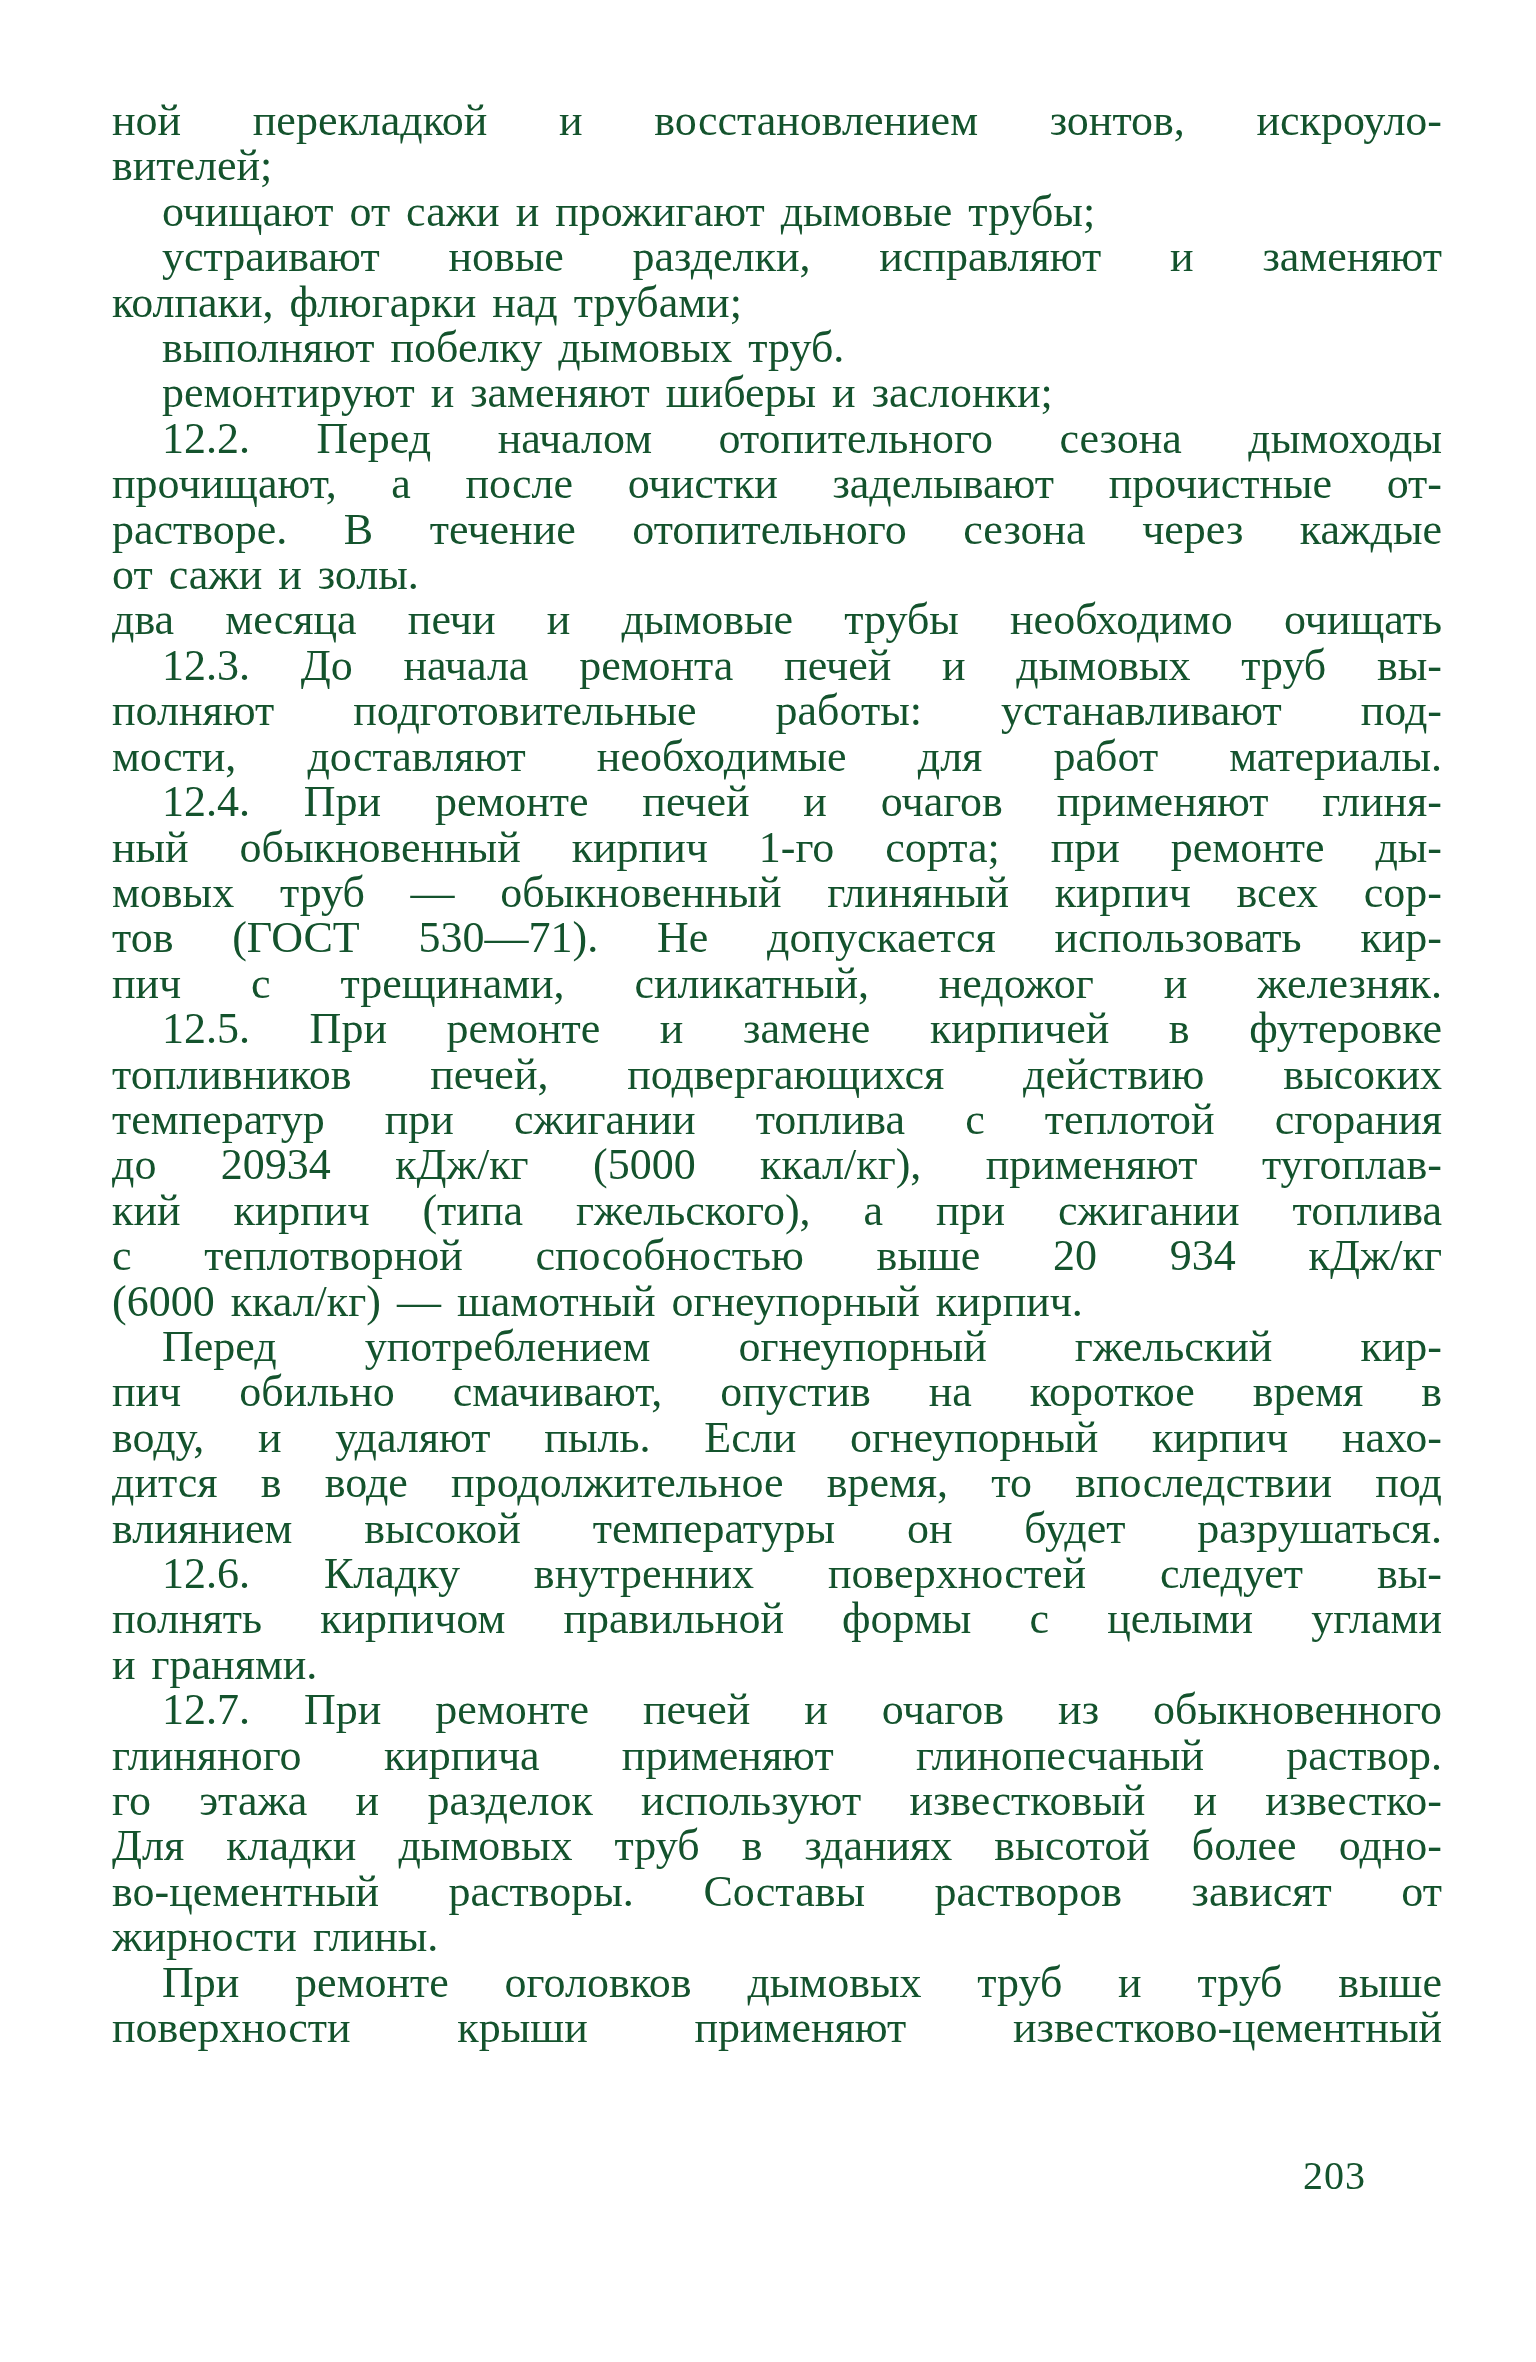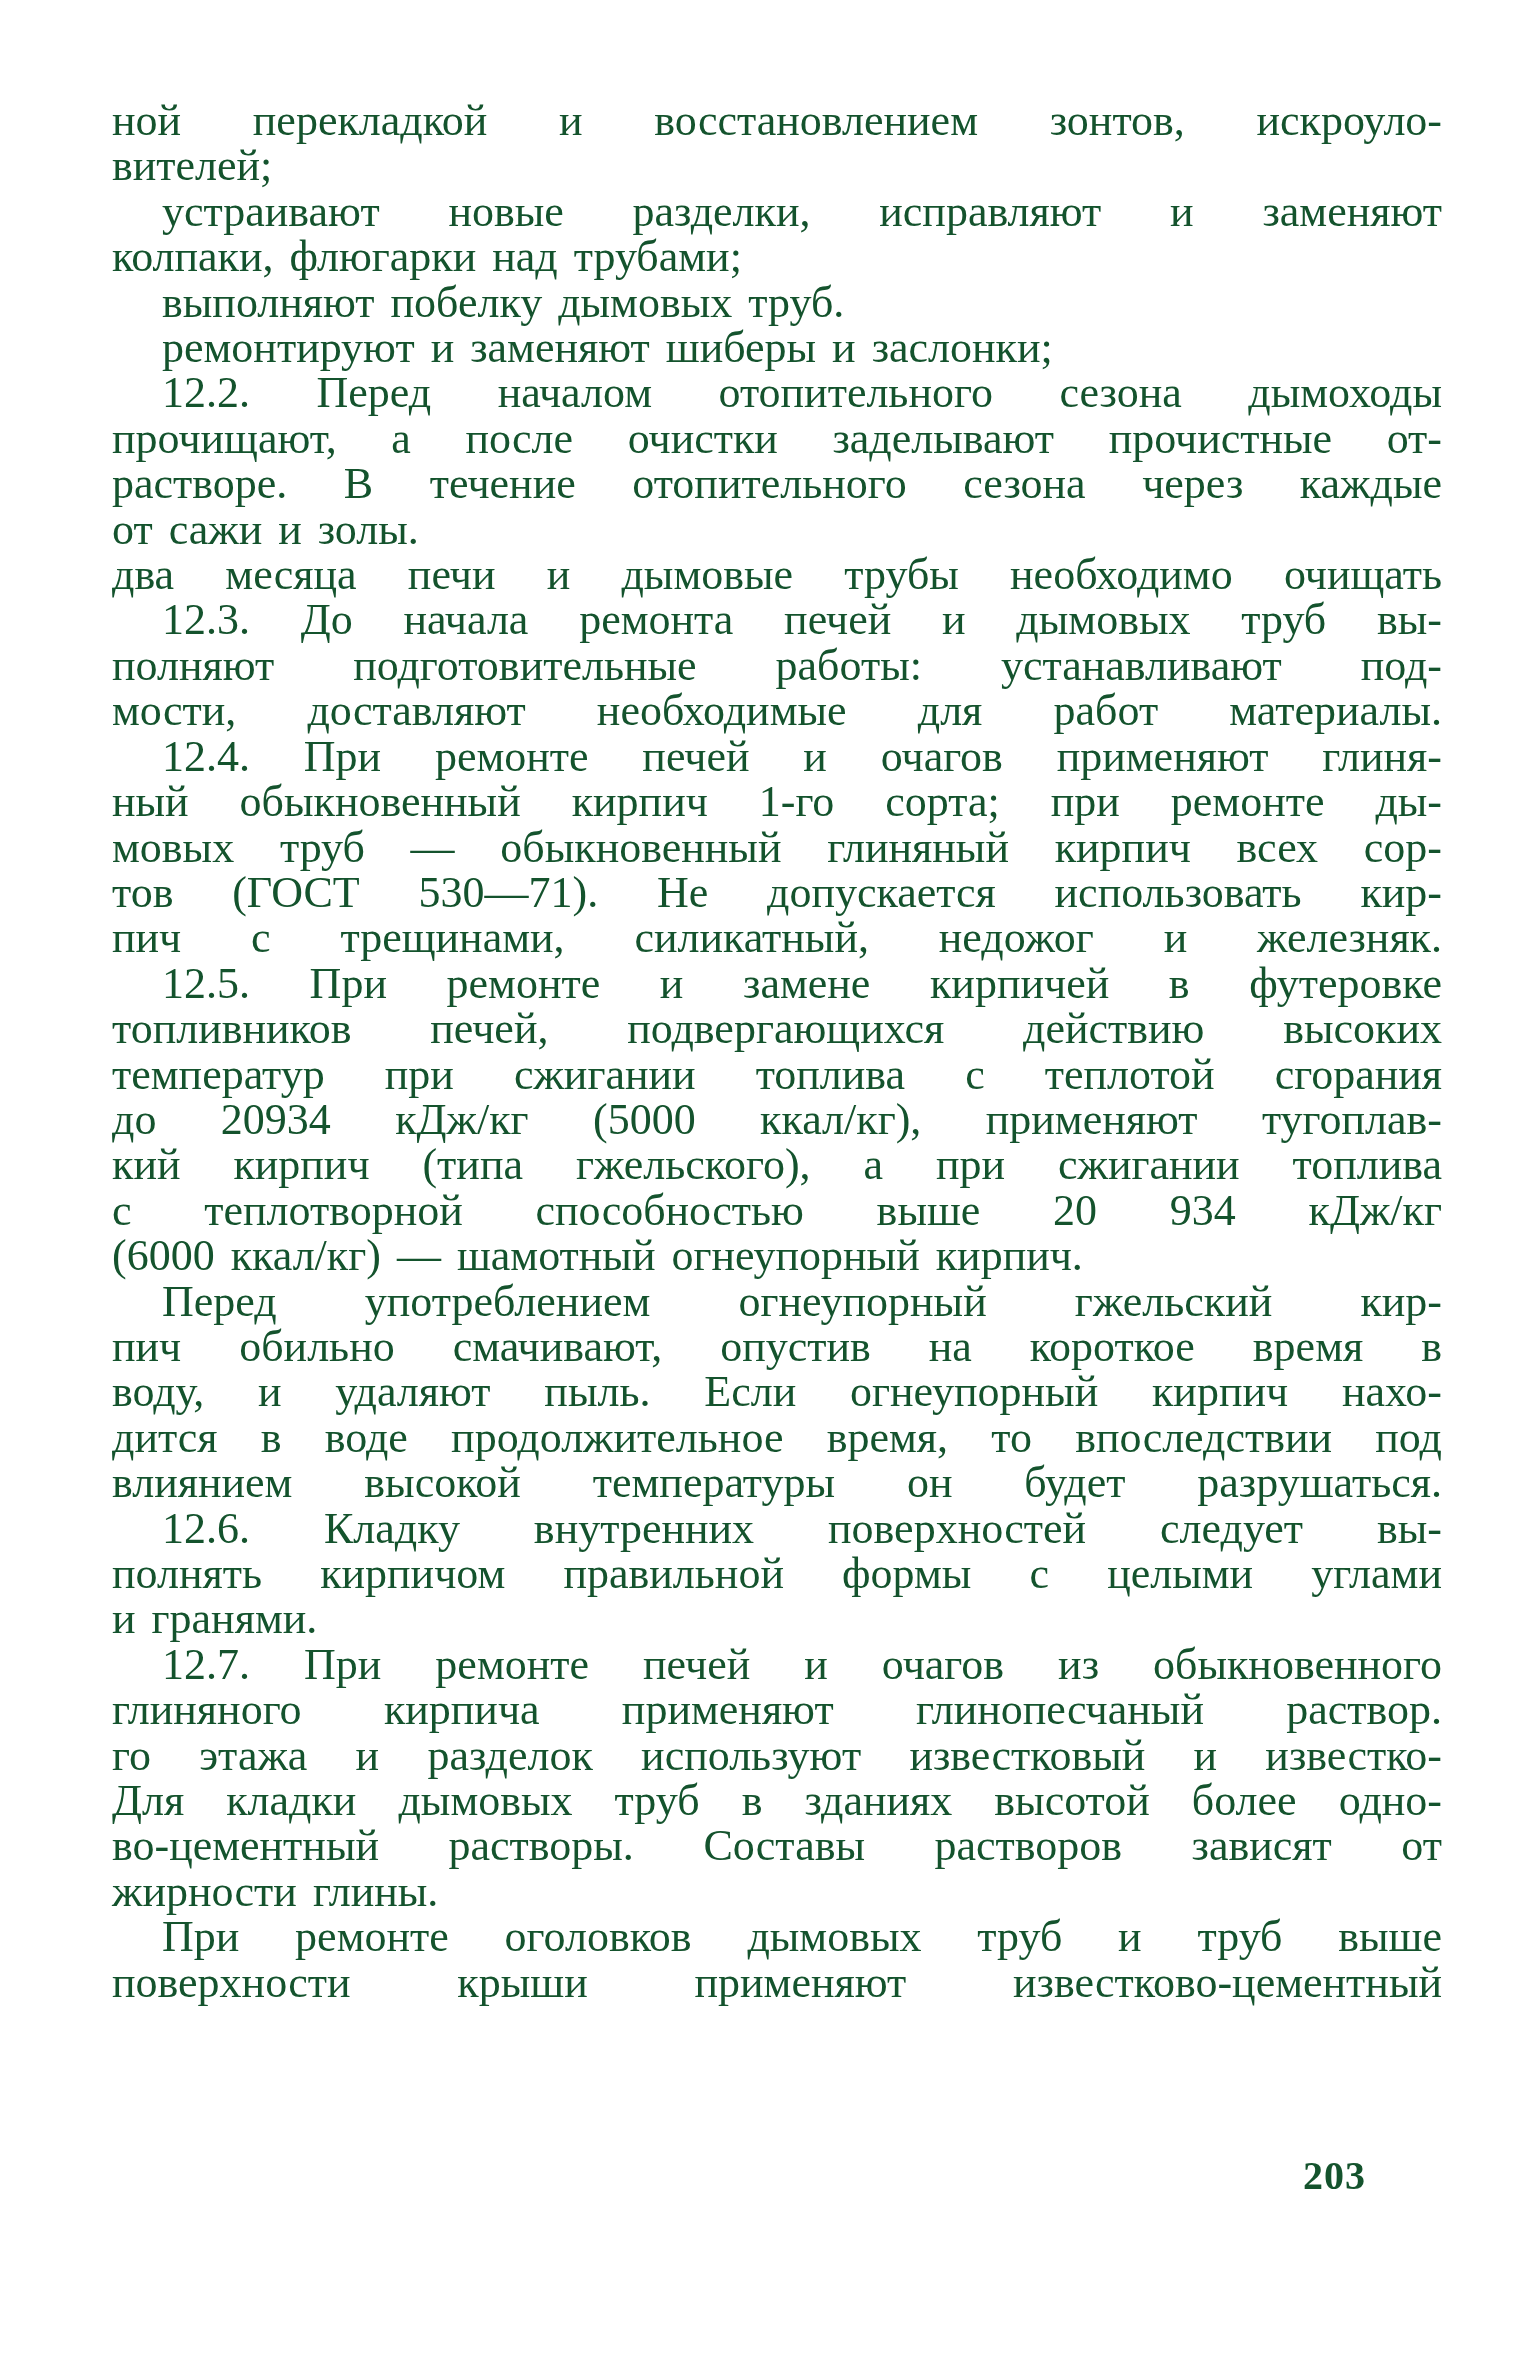--- a/index.html
+++ b/index.html
@@ -36,31 +36,32 @@
     -moz-text-align-last: left;
   }
   .line.indent {
     text-indent: 50px;
   }
   .page-number {
     position: absolute;
     left: 1303px;
     top: 2152px;
     font-size: 40px;
-    font-weight: bold;
+    font-weight: normal;
     letter-spacing: 1px;
   }
 </style>
 </head>
 <body>
 
 <div class="page" style="background: rgb(255, 255, 255); color: #14532d;">
   <div class="text-block" id="text-block">
       <div class="line">ной перекладкой и восстановлением зонтов, искроуло-</div>
       <div class="line ragged">вителей;</div>
+      <div class="line indent ragged">очищают от сажи и прожигают дымовые трубы;</div>
       <div class="line indent">устраивают новые разделки, исправляют и заменяют</div>
       <div class="line ragged">колпаки, флюгарки над трубами;</div>
       <div class="line indent ragged">выполняют побелку дымовых труб.</div>
       <div class="line indent ragged">ремонтируют и заменяют шиберы и заслонки;</div>
       <div class="line indent">12.2. Перед началом отопительного сезона дымоходы</div>
       <div class="line">прочищают, а после очистки заделывают прочистные от-</div>
       <div class="line">растворе. В течение отопительного сезона через каждые</div>
       <div class="line ragged">от сажи и золы.</div>
       <div class="line">два месяца печи и дымовые трубы необходимо очищать</div>
       <div class="line indent">12.3. До начала ремонта печей и дымовых труб вы-</div>

